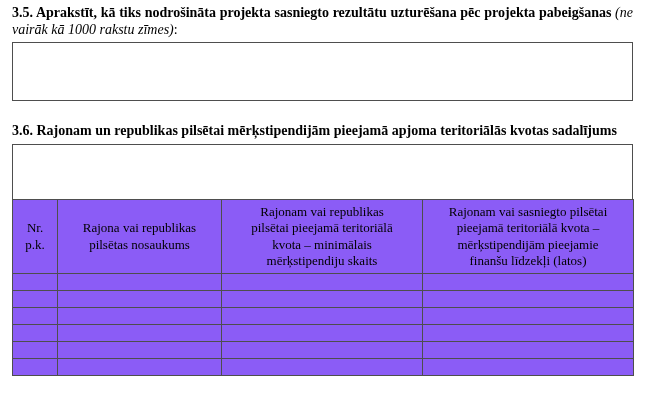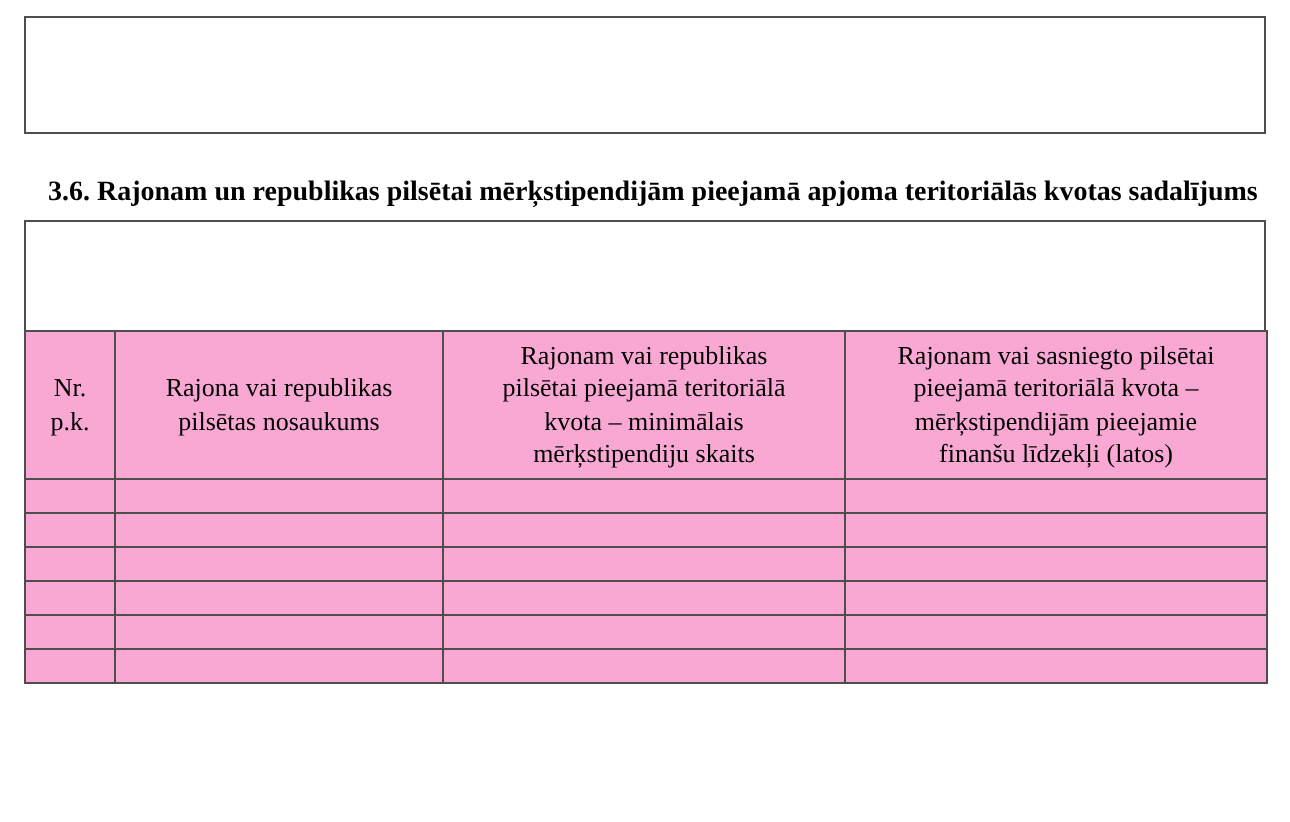--- a/index.html
+++ b/index.html
@@ -24,39 +24,39 @@
 
   .answer-box {
     width: 621px;
     height: 59px;
     border: 1px solid #4e4e4e;
     background: #ffffff;
     margin-top: 4px;
   }
   .answer-box.sec35 { margin-bottom: 21px; }
 
-  .heading.sec36 { margin-top: 0; margin-left: 12px; }
+  .heading.sec36 { margin-top: 0; }
 
   .pre-table-box {
     width: 621px;
     height: 56px;
     border: 1px solid #4e4e4e;
     background: #ffffff;
     margin-top: 5px;
   }
 
   table.quota {
     border-collapse: collapse;
     table-layout: fixed;
     width: 621px;
     margin-top: -1px;
   }
   table.quota th, table.quota td {
     border: 1px solid #4e4e4e;
-    background: #f9a8d4;
+    background: #8b5cf6;
   }
   table.quota thead th {
     height: 74px;
     font-weight: normal;
     font-size: 13px;
     line-height: 16.5px;
     text-align: center;
     vertical-align: middle;
     white-space: pre-line;
     padding: 2px 3px;
@@ -65,20 +65,21 @@
   col.c1 { width: 45px; }
   col.c2 { width: 164px; }
   col.c3 { width: 201px; }
   col.c4 { width: 211px; }
 </style>
 </head>
 <body>
 
 <div class="page">
 
+  <p class="heading"><span>3.5. Aprakstīt, kā tiks nodrošināta projekta sasniegto rezultātu uzturēšana pēc projekta pabeigšanas</span> <span class="note-italic">(ne vairāk kā 1000 rakstu zīmes)</span><span class="colon">:</span></p>
 
   <div class="answer-box sec35"></div>
 
   <p class="heading sec36"><span>3.6. Rajonam un republikas pilsētai mērķstipendijām pieejamā apjoma teritoriālās kvotas sadalījums</span></p>
 
   <div class="pre-table-box"></div>
 
   <table class="quota">
     <colgroup>
       <col class="c1">

